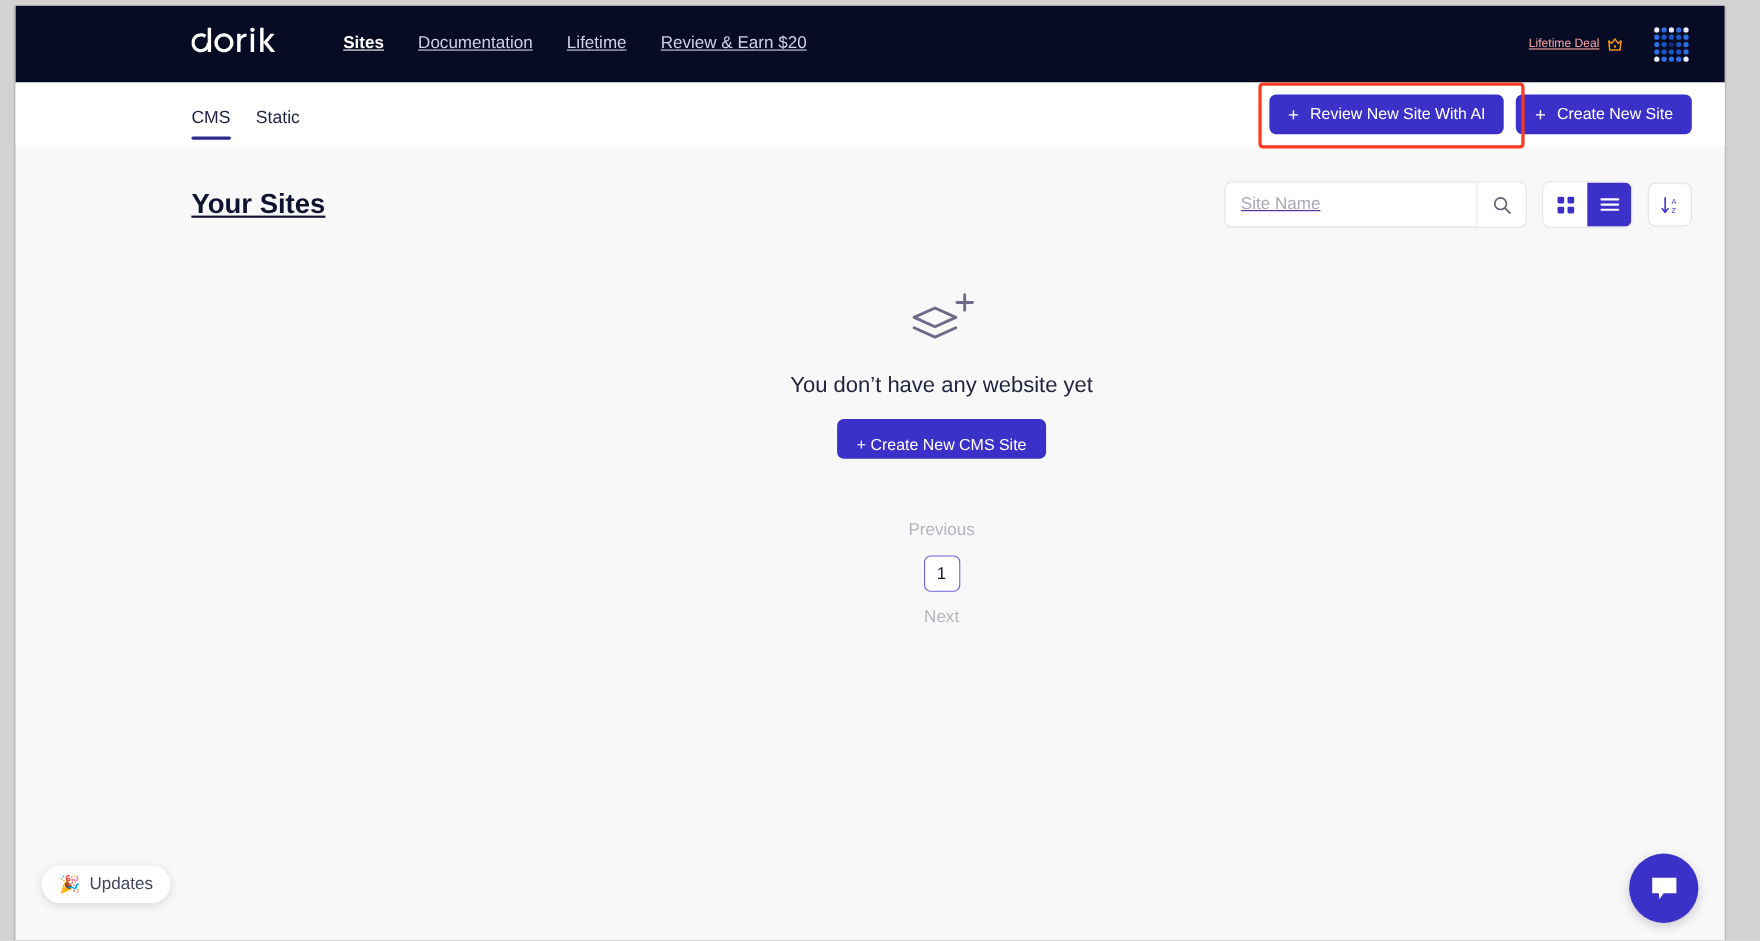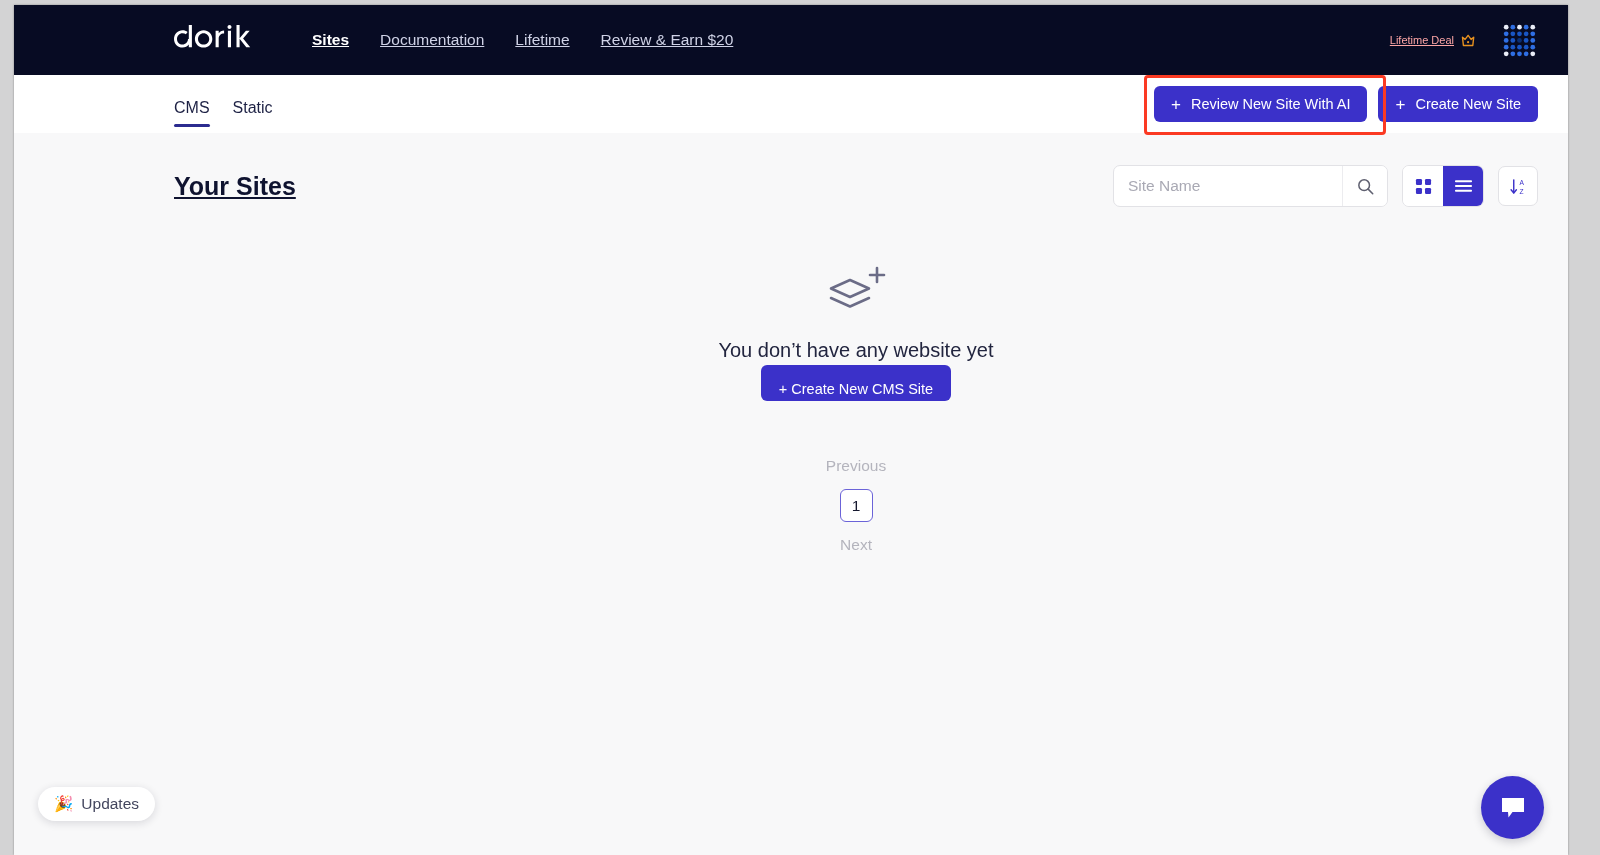--- a/index.html
+++ b/index.html
@@ -165,22 +165,23 @@
     overflow: hidden;
   }
   .search-input {
     border: none;
     outline: none;
     flex: 1;
     height: 100%;
     padding: 0 14px;
     font-size: 15.5px;
     font-family: inherit;
-    color: #0f766e;
+    color: #4c1d95;
     background: transparent;
+    text-decoration: underline;
   }
   .search-input::placeholder { color: #a9a9b4; }
   .search-btn {
     width: 46px;
     height: 100%;
     border: none;
     border-left: 1px solid #ececef;
     background: #ffffff;
     display: flex;
     align-items: center;
@@ -225,21 +226,21 @@
     display: flex;
     flex-direction: column;
     align-items: center;
   }
   .empty-text {
     font-size: 20px;
     color: #22253f;
     margin: 16px 0 0 0;
   }
   .empty-btn {
-    margin-top: 3px;
+    margin-top: 19px;
     background: #3b31c9;
     color: #ffffff;
     border: none;
     border-radius: 6px;
     height: 36px;
     padding: 16px 18px;
     font-size: 14.5px;
     font-family: inherit;
     cursor: pointer;
   }

